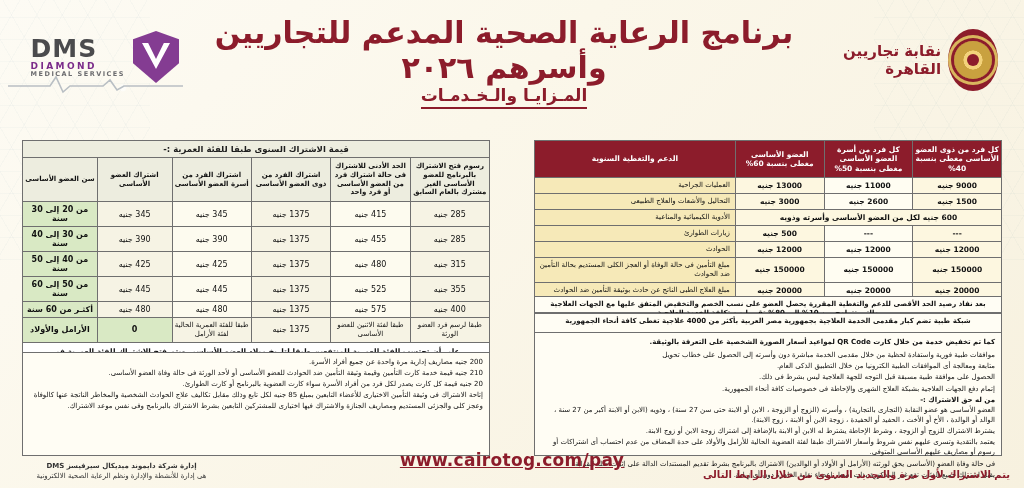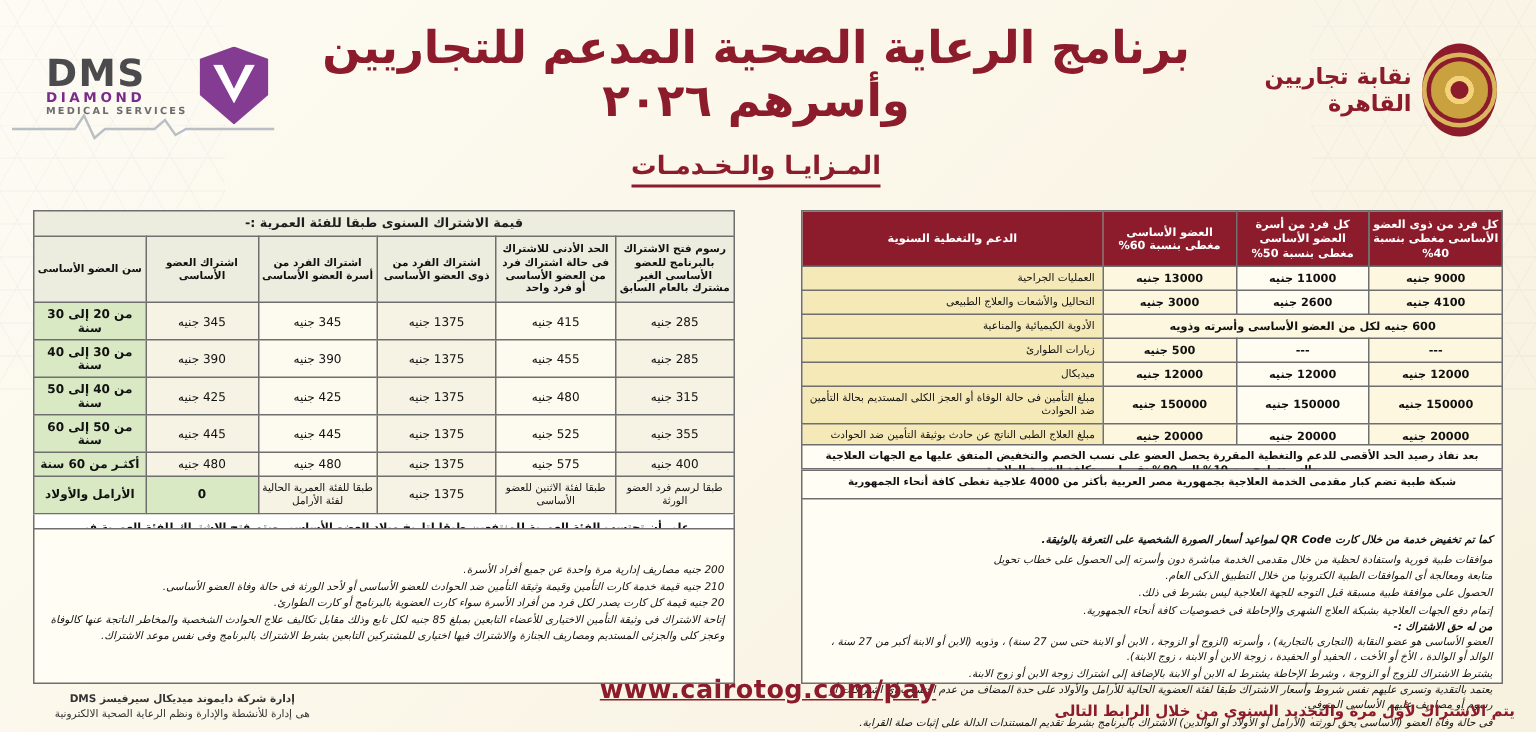--- a/index.html
+++ b/index.html
@@ -57,21 +57,21 @@
     display:flex;align-items:center;justify-content:center;position:relative;}
   .tog-badge .gear{width:38px;height:38px;border-radius:50%;
     background:radial-gradient(circle,#f3d27a 0 35%, #c9a13f 36% 100%);
     box-shadow:0 0 0 3px #8c1c2b, 0 0 0 6px #d9b65e;}
   .tog-badge .gear:after{content:"";position:absolute;left:50%;top:50%;
     width:12px;height:12px;margin:-6px 0 0 -6px;border-radius:50%;background:#8c1c2b;}
   .tog-name{font-size:15px;font-weight:bold;color:#8c1c2b;}
 
   .title-wrap{position:absolute;left:190px;right:190px;top:16px;text-align:center;}
   .main-title{font-size:30px;font-weight:bold;color:#8c1c2b;letter-spacing:0;line-height:1.15;}
-  .sub-title{display:inline-block;margin-top:16px;font-size:17px;font-weight:bold;color:#8c1c2b;
+  .sub-title{display:inline-block;margin-top:0;font-size:17px;font-weight:bold;color:#8c1c2b;
     border-bottom:2px solid #8c1c2b;padding-bottom:2px;}
 
   
   .panel{position:absolute;}
   table{border-collapse:collapse;width:100%;}
   th,td{border:1px solid #6f6f6f;text-align:center;vertical-align:middle;}
 
   
   #fees-panel{left:22px;top:140px;width:468px;}
   #fees-caption{
@@ -91,21 +91,21 @@
   
   #cov-panel{right:22px;top:140px;width:468px;}
   #cov-table th{background:#8c1c2b;color:#fff;font-size:7.5px;font-weight:bold;padding:4px 2px;line-height:1.25;}
   #cov-table td{font-size:7.5px;padding:3px 3px;color:#111;}
   #cov-table td.label{background:#f6e9b8;text-align:right;font-size:7px;line-height:1.25;padding-right:5px;}
   #cov-table td.num{background:#fdf7e0;font-weight:bold;}
   #cov-table td.num-alt{background:#fffdf2;font-weight:bold;}
 
   
   .notebox{position:absolute;border:1px solid #6f6f6f;background:#fffdf4;
-    font-size:7px;line-height:1.45;color:#111;padding:22px 6px;box-sizing:border-box;text-align:right;font-style:italic;}
+    font-size:7px;line-height:1.45;color:#111;padding:4px 6px;box-sizing:border-box;text-align:right;}
   .notebox ul{margin:0;padding:0;list-style:none;}
   .notebox li{margin-bottom:1px;}
 
   #left-notes{left:22px;top:352px;width:468px;height:104px;}
   #right-notes{right:22px;top:332px;width:468px;height:124px;background:#fffdf4;}
   #right-notes .sec{margin-bottom:3px;}
   #right-notes .sec-title{font-weight:bold;}
   .qr-line{font-weight:bold;}
 
   
@@ -240,40 +240,40 @@
         </tr>
       </thead>
       <tbody>
         <tr>
           <td class="num">9000 جنيه</td>
           <td class="num-alt">11000 جنيه</td>
           <td class="num">13000 جنيه</td>
           <td class="label">العمليات الجراحية</td>
         </tr>
         <tr>
-          <td class="num">4100 جنيه</td>
+          <td class="num">1500 جنيه</td>
           <td class="num-alt">2600 جنيه</td>
           <td class="num">3000 جنيه</td>
           <td class="label">التحاليل والأشعات والعلاج الطبيعى</td>
         </tr>
         <tr>
           <td class="num" colspan="3">600 جنيه لكل من العضو الأساسى وأسرته وذويه</td>
           <td class="label">الأدوية الكيميائية والمناعية</td>
         </tr>
         <tr>
           <td class="num">---</td>
           <td class="num-alt">---</td>
           <td class="num">500 جنيه</td>
           <td class="label">زيارات الطوارئ</td>
         </tr>
         <tr>
           <td class="num">12000 جنيه</td>
           <td class="num-alt">12000 جنيه</td>
           <td class="num">12000 جنيه</td>
-          <td class="label">ميديكال</td>
+          <td class="label">الحوادث</td>
         </tr>
         <tr>
           <td class="num">150000 جنيه</td>
           <td class="num-alt">150000 جنيه</td>
           <td class="num">150000 جنيه</td>
           <td class="label">مبلغ التأمين فى حالة الوفاة أو العجز الكلى المستديم بحالة التأمين ضد الحوادث</td>
         </tr>
         <tr>
           <td class="num">20000 جنيه</td>
           <td class="num-alt">20000 جنيه</td>

